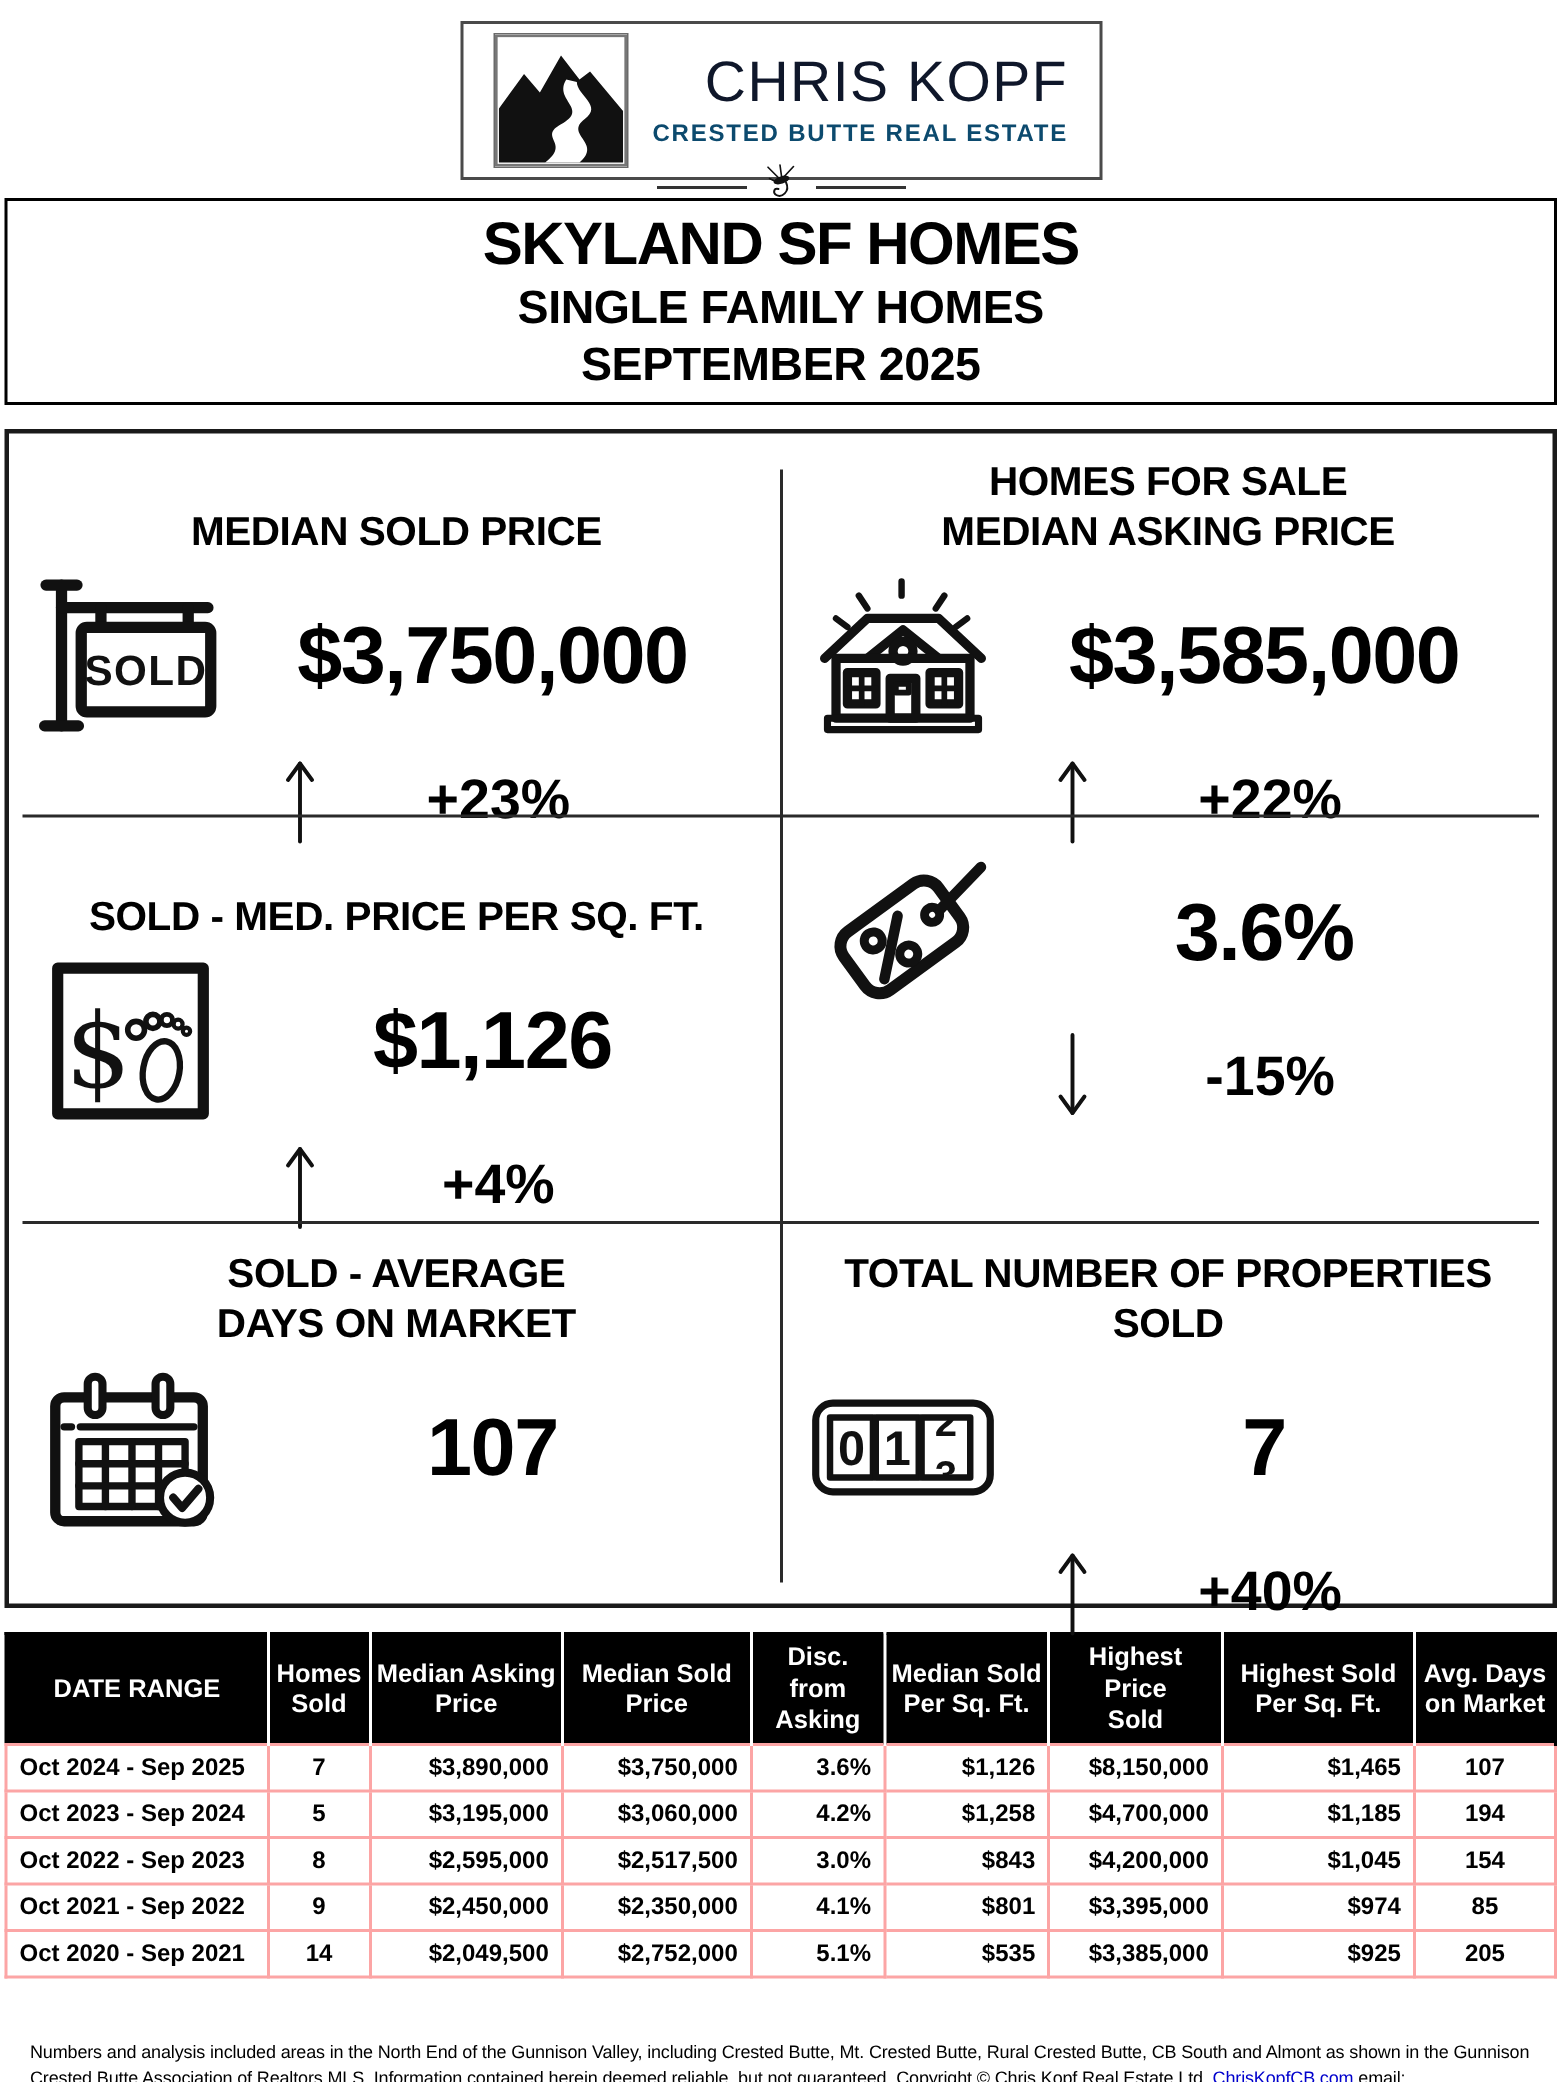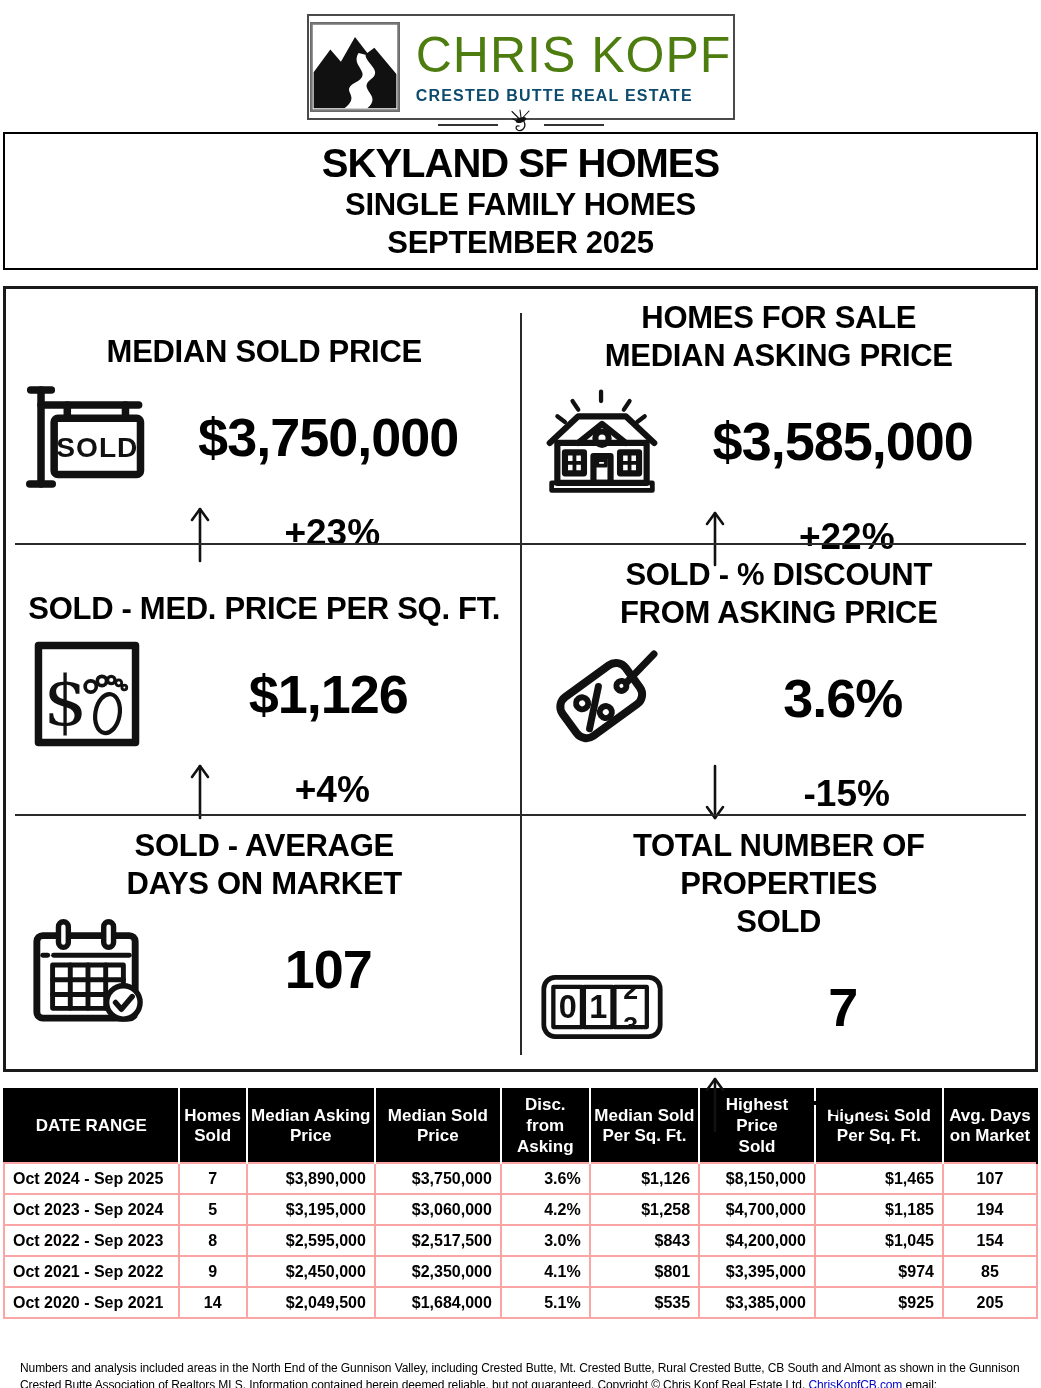--- a/index.html
+++ b/index.html
@@ -4,40 +4,40 @@
 <style>
   html,body{margin:0;padding:0;background:#fff;}
   body{width:1041px;height:1388px;position:relative;overflow:hidden;
        font-family:"Liberation Sans",sans-serif;color:#000;}
   .page{position:absolute;inset:0;}
 
   
   .logo-box{width:424px;height:102px;margin:14px auto 0;border:2px solid #4a4a4a;
             display:flex;align-items:center;justify-content:center;gap:16px;background:#fff;}
   .logo-mark{width:88px;height:88px;border:1px solid #6a6a6a;flex:none;}
-  .logo-name{font-size:50px;line-height:1;color:#4d7c0f;letter-spacing:1px;white-space:nowrap;}
+  .logo-name{font-size:38px;line-height:1;color:#0f172a;letter-spacing:1px;white-space:nowrap;text-align:right;}
   .logo-tagline{font-size:16px;font-weight:700;color:#0c4a6e;letter-spacing:1.2px;margin-top:7px;white-space:nowrap;}
   .fly-row{display:flex;align-items:center;justify-content:center;gap:8px;height:22px;margin-top:-6px;}
   .fly-line{width:60px;height:2px;background:#333;}
   .fly{width:30px;height:30px;margin-top:-6px;}
 
   
   .title-box{margin:-4px 3px 16px;border:2px solid #000;text-align:center;padding:6px 0 6px;background:#fff;}
   .title-1{font-size:40px;font-weight:700;letter-spacing:-1px;line-height:1.15;}
   .title-2,.title-3{font-size:31px;font-weight:700;letter-spacing:-0.3px;line-height:1.23;}
 
   
   .stats{margin:6px 3px 0;border:3px solid #1a1a1a;height:780px;position:relative;
          display:grid;grid-template-columns:1fr 1fr;grid-template-rows:257px 271px 1fr;background:#fff;}
   .div-v{position:absolute;left:calc(50% - 1px);top:24px;bottom:14px;width:2px;background:#2a2a2a;}
   .div-h{position:absolute;left:9px;right:9px;height:2px;background:#2a2a2a;}
   .div-h.h1{top:254px;} .div-h.h2{top:525px;}
   .cell{padding:10px 8px 0 10px;}
   .heading{min-height:72px;display:flex;flex-direction:column;justify-content:flex-end;align-items:center;
-           text-align:center;font-weight:700;font-size:31px;line-height:1.22;letter-spacing:-0.3px;}
+           text-align:center;font-weight:700;font-size:27px;line-height:1.22;letter-spacing:-0.3px;}
   .sbody{display:flex;align-items:center;margin-top:4px;height:124px;}
   .icon-box{width:142px;flex:none;display:flex;justify-content:center;align-items:center;}
   .value{flex:1;text-align:center;font-size:54px;font-weight:700;letter-spacing:-1px;padding-right:14px;}
   .sfoot{display:flex;align-items:center;height:64px;margin-top:2px;}
   .sfoot .sp{width:148px;flex:none;}
   .arrowbox{width:72px;flex:none;display:flex;justify-content:center;}
   .change{flex:1;text-align:center;font-size:37px;font-weight:700;padding-right:84px;}
   .sicon{stroke:#111;fill:none;stroke-linecap:round;stroke-linejoin:round;}
 
   
@@ -187,24 +187,20 @@
           <svg width="24" height="60" viewBox="0 0 24 60" class="sicon" stroke-width="2.6">
             <line x1="12" y1="58" x2="12" y2="6"></line>
               <polyline points="4,17 12,6 20,17"></polyline>
           </svg>
         </span>
         <span class="change">+4%</span>
       </div>
     </div>
 
     <div class="cell">
-      <div class="heading">
-        <div>SOLD - % DISCOUNT</div>
-        <div>FROM ASKING PRICE</div>
-      </div>
       <div class="sbody">
         <div class="icon-box">
           <svg class="sicon" width="120" height="120" viewBox="0 0 120 120" stroke-width="8">
             <g transform="rotate(-36 60 62)">
               <rect x="20" y="38" width="78" height="48" rx="12"></rect>
               <circle cx="84" cy="62" r="5" stroke-width="6"></circle>
               <circle cx="42" cy="53" r="6" stroke-width="6"></circle>
               <circle cx="56" cy="74" r="6" stroke-width="6"></circle>
               <line x1="33" y1="78" x2="65" y2="49" stroke-width="7"></line>
             </g>
@@ -386,21 +382,21 @@
           <td class="r">4.1%</td>
           <td class="r">$801</td>
           <td class="r">$3,395,000</td>
           <td class="r">$974</td>
           <td class="c">85</td>
         </tr>
         <tr>
           <td class="l">Oct 2020 - Sep 2021</td>
           <td class="c">14</td>
           <td class="r">$2,049,500</td>
-          <td class="r">$1,684,000</td>
+          <td class="r">$2,752,000</td>
           <td class="r">5.1%</td>
           <td class="r">$535</td>
           <td class="r">$3,385,000</td>
           <td class="r">$925</td>
           <td class="c">205</td>
         </tr>
       </tbody>
     </table>
   </div>
 

